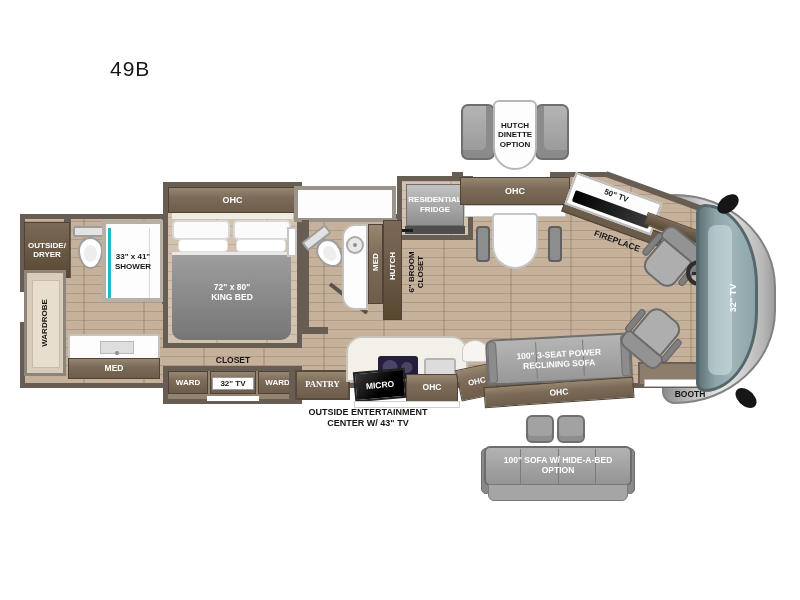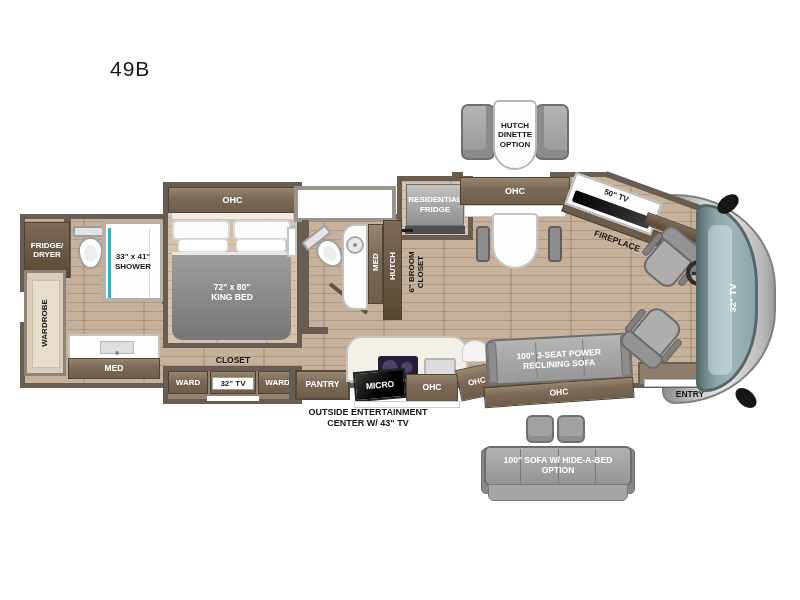--- a/index.html
+++ b/index.html
@@ -63,21 +63,21 @@
   <div class="abs" style="left:463px;top:171px;width:87px;height:7px;background:#fff;"></div>
 
   <div class="wall" style="left:606px;top:171px;width:116px;height:6px;transform:rotate(20deg);transform-origin:left center;"></div>
 
   <div class="wall" style="left:64px;top:218px;width:7px;height:56px;"></div>
   <div class="wall" style="left:22px;top:272px;width:49px;height:6px;"></div>
   <div class="wall" style="left:162px;top:216px;width:7px;height:88px;"></div>
   <div class="abs" style="left:17px;top:292px;width:8px;height:30px;background:#fff;"></div>
 
   <div class="cabinet cabinet-dark" style="left:24px;top:222px;width:46px;height:56px;font-size:8px;">
-    <span>FRIDGE/
+    <span>OUTSIDE/
 DRYER</span>
   </div>
 
   <div class="abs" style="left:72px;top:226px;width:38px;height:46px;">
     <div class="abs" style="left:1px;top:0;width:32px;height:11px;background:#e3e3e3;border:2px solid #9e9e9e;border-radius:2px;"></div>
     <div class="abs" style="left:6px;top:11px;width:25px;height:32px;background:#fff;border:2px solid #9e9e9e;border-radius:50% 50% 50% 50% / 42% 42% 58% 58%;"></div>
     <div class="abs" style="left:12px;top:19px;width:13px;height:17px;background:#ededed;border-radius:50%;"></div>
   </div>
 
   <div class="whitebox" style="left:102px;top:220px;width:62px;height:82px;border:4px solid #b7b0a6;">
@@ -177,21 +177,21 @@
         <span class="t" style="position:static;font-size:8px;">32" TV</span>
       </div>
     </div>
     <div class="cabinet" style="left:90px;top:0;width:39px;height:23px;font-size:8px;">
       <span>WARD</span>
     </div>
     <div class="abs" style="left:39px;top:25px;width:52px;height:5px;background:#fff;"></div>
   </div>
 
   <div class="wall" style="left:289px;top:366px;width:6px;height:34px;"></div>
-  <div class="cabinet" style="left:295px;top:370px;width:55px;height:30px;font-size:8.5px;border:2px solid #564a3e;">
+  <div class="cabinet" style="left:295px;top:370px;width:55px;height:30px;font-size:8.5px;border:2px solid #564a3e;font-family:Liberation Serif, serif;">
     <span>PANTRY</span>
   </div>
 
   <div class="whitebox" style="left:346px;top:336px;width:122px;height:46px;border:2px solid #c9c4bb;border-radius:16px 16px 0 0;background:#f3f0ea;">
     <div class="abs" style="left:30px;top:18px;width:40px;height:23px;border-radius:3px;
                 background:radial-gradient(circle at 30% 50%, #4a4466 7px, transparent 8px),
                            radial-gradient(circle at 72% 50%, #4a4466 5px, transparent 6px),#251d3b;"></div>
     <div class="abs" style="left:76px;top:20px;width:32px;height:20px;background:#dcdcdc;border:2px solid #b5b5b5;border-radius:3px;"></div>
   </div>
   <div class="abs" style="left:354px;top:370px;width:52px;height:30px;background:linear-gradient(135deg,#3a3a3a,#000 60%);
@@ -217,21 +217,21 @@
     <div class="abs" style="left:95px;top:3px;width:1px;height:36px;background:#7c7c7c;"></div>
     <div class="t tw" style="left:13px;top:11px;width:116px;font-size:8.5px;">100" 3-SEAT POWER
 RECLINING SOFA</div>
   </div>
   <div class="cabinet" style="left:484px;top:382px;width:150px;height:21px;font-size:8.5px;transform:rotate(-4deg);">
     <span>OHC</span>
   </div>
 
   <div class="abs" style="left:638px;top:362px;width:74px;height:24px;background:#8d7d6c;border:2px solid #6b5f53;"></div>
   <div class="abs" style="left:644px;top:379px;width:62px;height:8px;background:#fff;border:1px solid #b9b9b9;"></div>
-  <div class="t" style="left:664px;top:389px;width:52px;font-size:8.5px;">ENTRY</div>
+  <div class="t" style="left:664px;top:389px;width:52px;font-size:8.5px;">BOOTH</div>
 
   <div class="cabinet cabinet-dark" style="left:648px;top:212px;width:62px;height:13px;transform:rotate(20deg);transform-origin:left top;"></div>
 
   <div class="chair" style="left:646px;top:231px;transform:rotate(40deg);">
     <div class="back"></div>
       <div class="cush"></div>
     <div class="arm" style="left:-3px;"></div>
       <div class="arm" style="right:-3px;"></div>
   </div>
   <div class="chair" style="left:630px;top:306px;transform:rotate(-140deg);">

